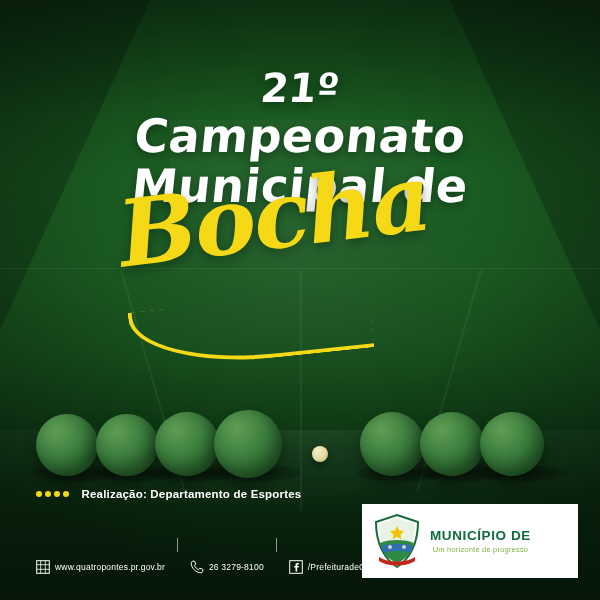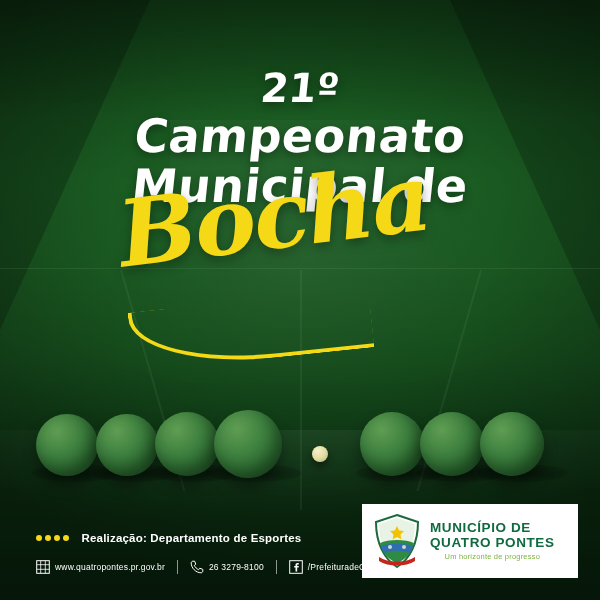--- a/index.html
+++ b/index.html
@@ -208,20 +208,21 @@
     align-items: center;
     gap: 8px;
     font-size: 8.5px;
     letter-spacing: 0.2px;
     color: #ffffff;
   }
   .contact-item {
     display: flex;
     align-items: center;
     gap: 5px;
+    margin-top: 44px;
   }
   .sep {
     width: 1px;
     height: 14px;
     background: rgba(255,255,255,0.55);
     margin: 0 4px;
   }
   .ico {
     width: 14px; height: 14px;
     display: inline-block;
@@ -370,19 +371,18 @@
           <path d="M9 33 C17 30 33 30 41 33 C40 36 39 38 38 40 C30 37 20 37 12 40 C11 38 10 36 9 33 Z" fill="#2f6fb0"></path>
 
           <path d="M7 44 C16 50 34 50 43 44 L43 48 C34 54 16 54 7 48 Z" fill="#c4261d"></path>
 
           <circle cx="18" cy="34" r="2" fill="#cfd8c9"></circle>
           <circle cx="32" cy="34" r="2" fill="#cfd8c9"></circle>
         </svg>
       </div>
       <div class="logo-text">
         <div class="l1">MUNICÍPIO DE</div>
-        <div class="l2">QUATRO PONTES</div>
         <div class="l3">Um horizonte de progresso</div>
       </div>
     </div>
   </div>
 
 </div>
 
 </body></html>

